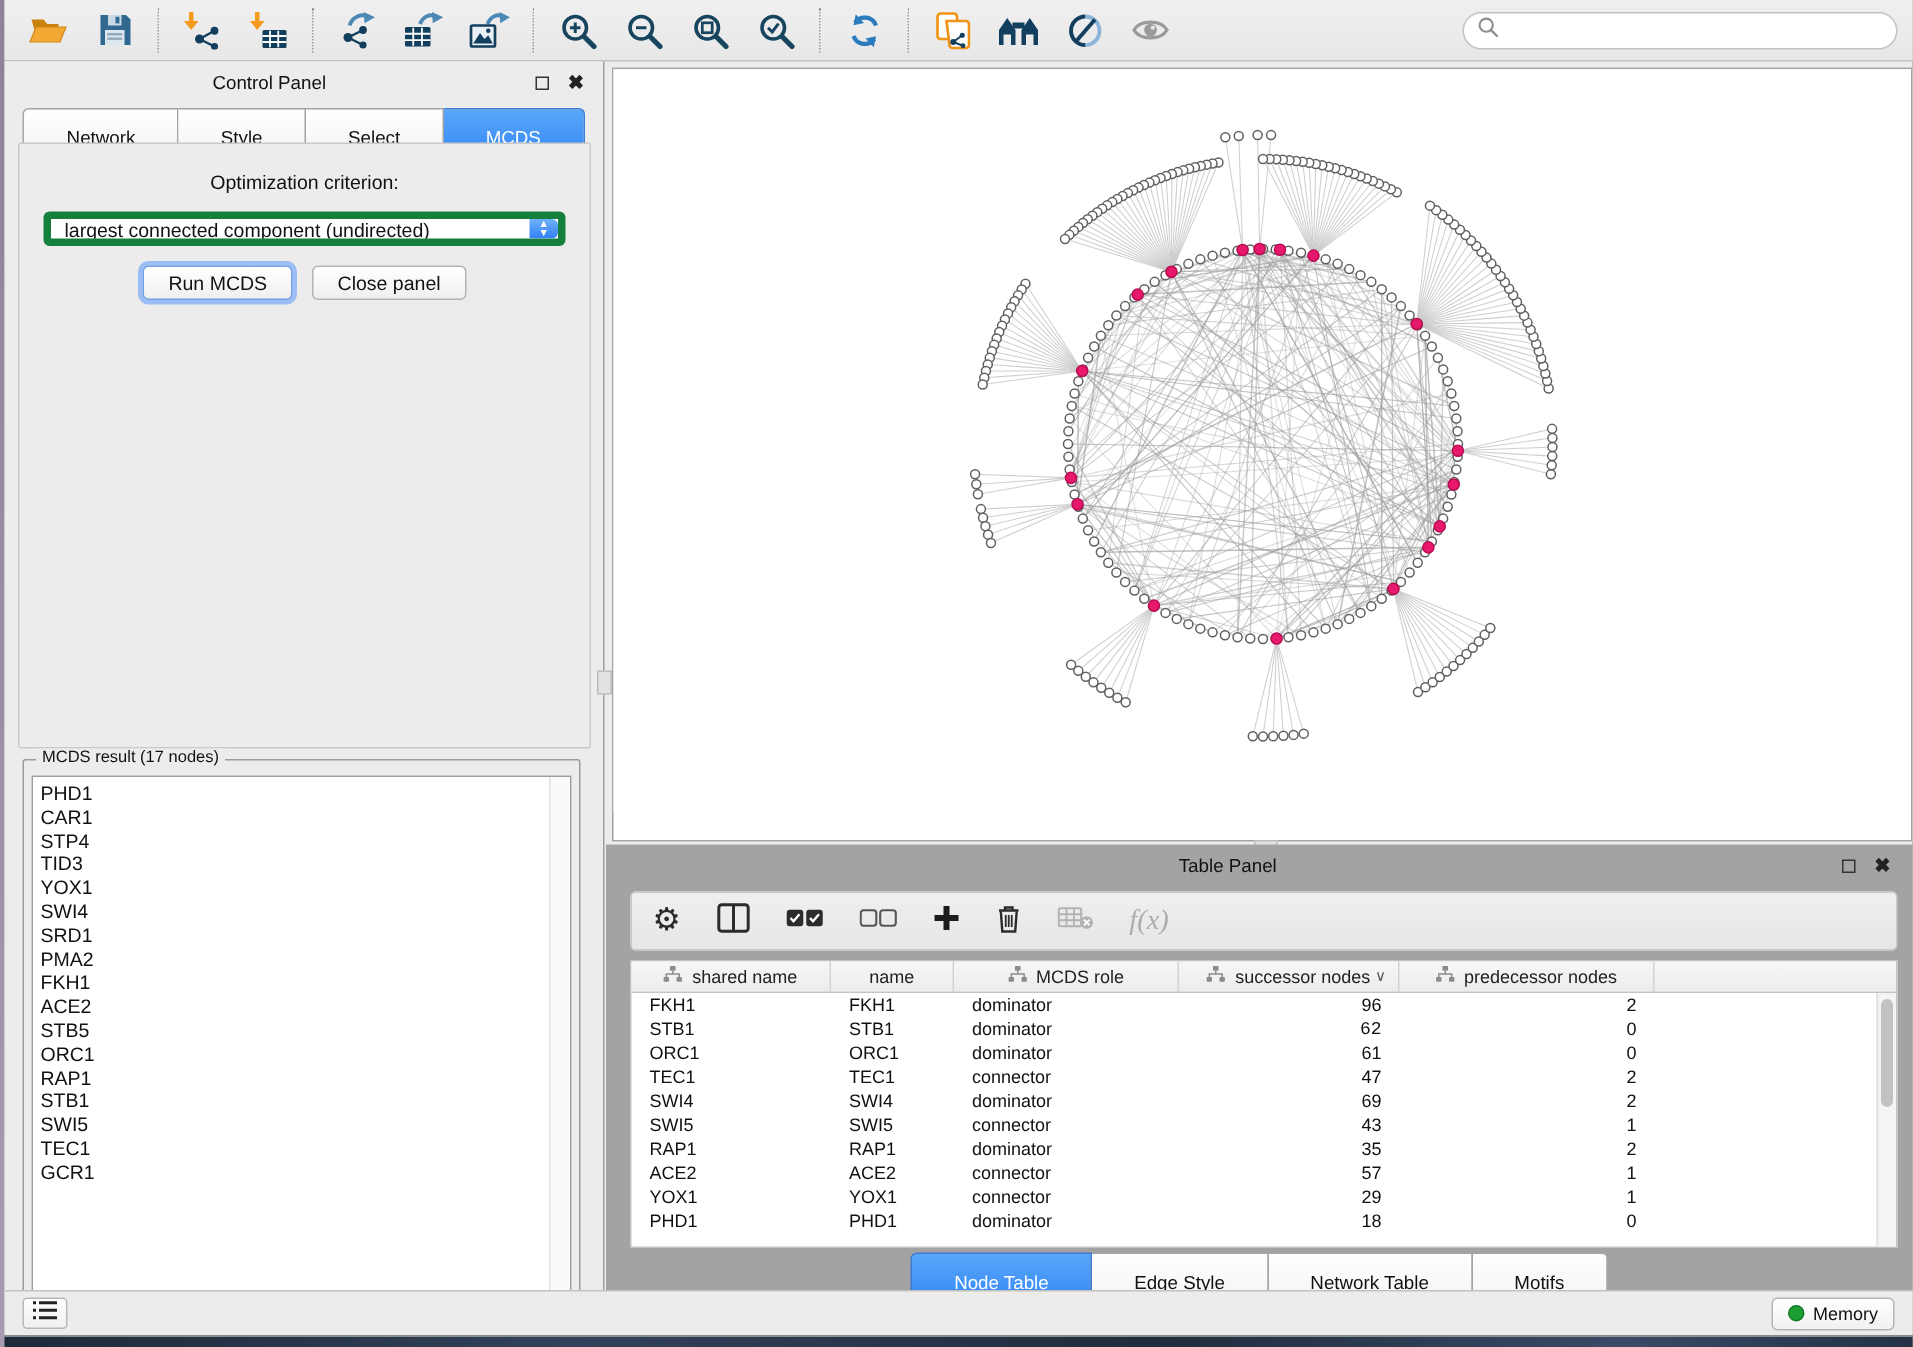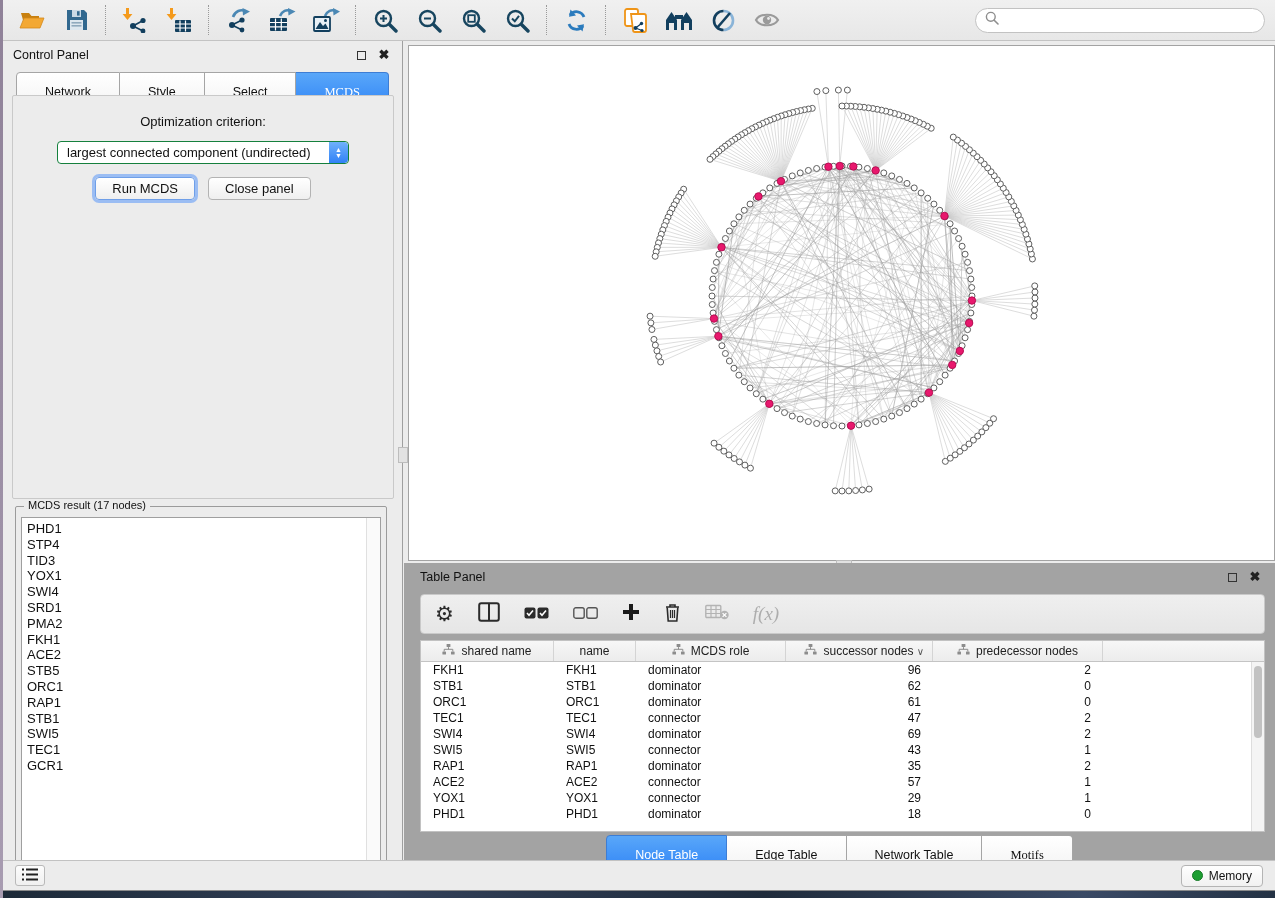--- a/index.html
+++ b/index.html
@@ -18,37 +18,37 @@
   .tb-btn{width:30px;height:30px;display:flex;align-items:center;justify-content:center;cursor:pointer;}
   .tb-btn svg{display:block;}
   #toolbar-search{margin-left:auto;display:flex;align-items:center;}
   #search-box{width:290px;height:25px;background:#fff;border:1px solid #c2c2c2;border-radius:13px;
     display:flex;align-items:center;padding:0 9px;gap:6px;}
   #search-box input{border:none;outline:none;flex:1;font-size:12px;background:transparent;font-family:"Liberation Sans",sans-serif;}
 
   
   #control-panel{position:absolute;left:0;top:41px;width:400px;height:820px;background:#ececec;border-right:1px solid #9f9f9f;}
   .panel-header{height:24px;display:flex;align-items:center;padding:4px 10px 0 10px;font-size:12.5px;color:#111;}
-  .panel-header .ph-title{flex:1;}
+  .panel-header .ph-title{flex:1;text-align:center;}
   .ph-btn{width:16px;height:14px;display:flex;align-items:center;justify-content:center;margin-left:7px;cursor:pointer;}
   .float-glyph{width:9px;height:9px;border:1.5px solid #333;background:transparent;}
   .close-glyph{font-size:13px;font-weight:bold;color:#222;line-height:10px;}
 
   #cp-tabs{position:absolute;left:0;top:31px;width:100%;display:flex;justify-content:center;}
   .seg-tab{height:40px;padding:0 28px;background:linear-gradient(#ffffff,#f2f2f2);border:1px solid #a5a5a5;border-left:none;
     font-size:12.5px;display:flex;align-items:center;color:#111;cursor:pointer;}
   .seg-tab:first-child{border-left:1px solid #a5a5a5;border-radius:4px 0 0 4px;}
-  .seg-tab:last-child{border-radius:0 4px 4px 0;font-family:Liberation Serif, serif;}
+  .seg-tab:last-child{border-radius:0 4px 4px 0;}
   .seg-tab.active{background:linear-gradient(#59a7f9,#2e82f6);color:#fff;border-color:#3d7dd4;}
 
   #cp-inner{position:absolute;left:9px;top:54px;width:382px;height:404px;background:#ececec;
     border:1px solid #c9c9c9;border-radius:2px;}
   #opt-label{margin-top:18px;text-align:center;font-size:13px;color:#111;}
-  #opt-select{margin:12px auto 0 auto;width:292px;height:23px;background:#fff;border:1px solid #15803d;border-radius:4px;
-    display:flex;align-items:center;font-size:13px;color:#111;cursor:pointer;overflow:hidden;}
+  #opt-select{margin:12px auto 0 auto;width:348px;height:23px;background:#fff;border:5px solid #15803d;border-radius:4px;
+    display:flex;font-size:13px;color:#111;cursor:pointer;overflow:hidden;}
   #opt-select .sel-text{flex:1;padding:0 9px;white-space:nowrap;}
   #opt-select .sel-stepper{width:19px;height:100%;background:linear-gradient(#6fb1fb,#3181f6);display:flex;flex-direction:column;
     align-items:center;justify-content:center;color:#fff;font-size:7px;line-height:6px;border-radius:0 4px 4px 0;}
   #cp-buttons{margin-top:13px;display:flex;justify-content:center;gap:13px;}
   .aqua-btn{height:23px;padding:0 16px;background:linear-gradient(#ffffff,#efefef);border:1px solid #b3b3b3;border-radius:4px;
     font-size:13px;color:#111;display:flex;align-items:center;cursor:pointer;font-family:"Liberation Sans",sans-serif;}
   .aqua-btn.focused{box-shadow:0 0 0 3px rgba(90,152,250,.55);border-color:#6f9fe8;}
 
   #mcds-groupbox{position:absolute;left:12px;top:465px;width:372px;height:373px;border:1px solid #9b9b9b;border-radius:2px;}
   #mcds-legend{position:absolute;left:8px;top:-8px;background:#ececec;padding:0 4px;font-size:11px;color:#111;}
@@ -334,20 +334,21 @@
       <div id="cp-buttons">
         <button class="aqua-btn focused">Run MCDS</button>
         <button class="aqua-btn">Close panel</button>
       </div>
     </div>
     <div id="mcds-groupbox">
       <div id="mcds-legend">MCDS result (17 nodes)</div>
       <div id="mcds-list">
         <div id="mcds-items">
             <div>PHD1</div>
+            <div>CAR1</div>
             <div>STP4</div>
             <div>TID3</div>
             <div>YOX1</div>
             <div>SWI4</div>
             <div>SRD1</div>
             <div>PMA2</div>
             <div>FKH1</div>
             <div>ACE2</div>
             <div>STB5</div>
             <div>ORC1</div>
@@ -1110,21 +1111,21 @@
             <div class="nt-cell" style="width: 133px;">FKH1</div>
             <div class="nt-cell" style="width: 82px;">FKH1</div>
             <div class="nt-cell" style="width: 150px;">dominator</div>
             <div class="nt-cell num" style="width: 147px;">96</div>
             <div class="nt-cell num" style="width: 170px;">2</div>
           </div>
           <div class="nt-row">
             <div class="nt-cell" style="width: 133px;">STB1</div>
             <div class="nt-cell" style="width: 82px;">STB1</div>
             <div class="nt-cell" style="width: 150px;">dominator</div>
-            <div class="nt-cell num" style="width: 147px;">62</div>
+            <div class="nt-cell num" style="width: 147px; font-family: Liberation Mono, monospace;">62</div>
             <div class="nt-cell num" style="width: 170px;">0</div>
           </div>
           <div class="nt-row">
             <div class="nt-cell" style="width: 133px;">ORC1</div>
             <div class="nt-cell" style="width: 82px;">ORC1</div>
             <div class="nt-cell" style="width: 150px;">dominator</div>
             <div class="nt-cell num" style="width: 147px;">61</div>
             <div class="nt-cell num" style="width: 170px;">0</div>
           </div>
           <div class="nt-row">
@@ -1177,21 +1178,21 @@
             <div class="nt-cell num" style="width: 170px;">0</div>
           </div>
         </div>
       <div id="nt-scrollbar">
           <div id="nt-thumb"></div>
         </div>
     </div>
 
     <div id="tp-tabs">
         <div class="seg-tab active">Node Table</div>
-        <div class="seg-tab">Edge Table</div>
+        <div class="seg-tab">Edge Style</div>
         <div class="seg-tab">Network Table</div>
         <div class="seg-tab">Motifs</div>
       </div>
   </div>
 
   <div id="status-bar">
     <div id="list-btn">
       <span><svg width="16" height="13" viewBox="0 0 16 13">
         <g fill="#222">
               <rect x="0" y="0.5" width="2" height="2"></rect>

